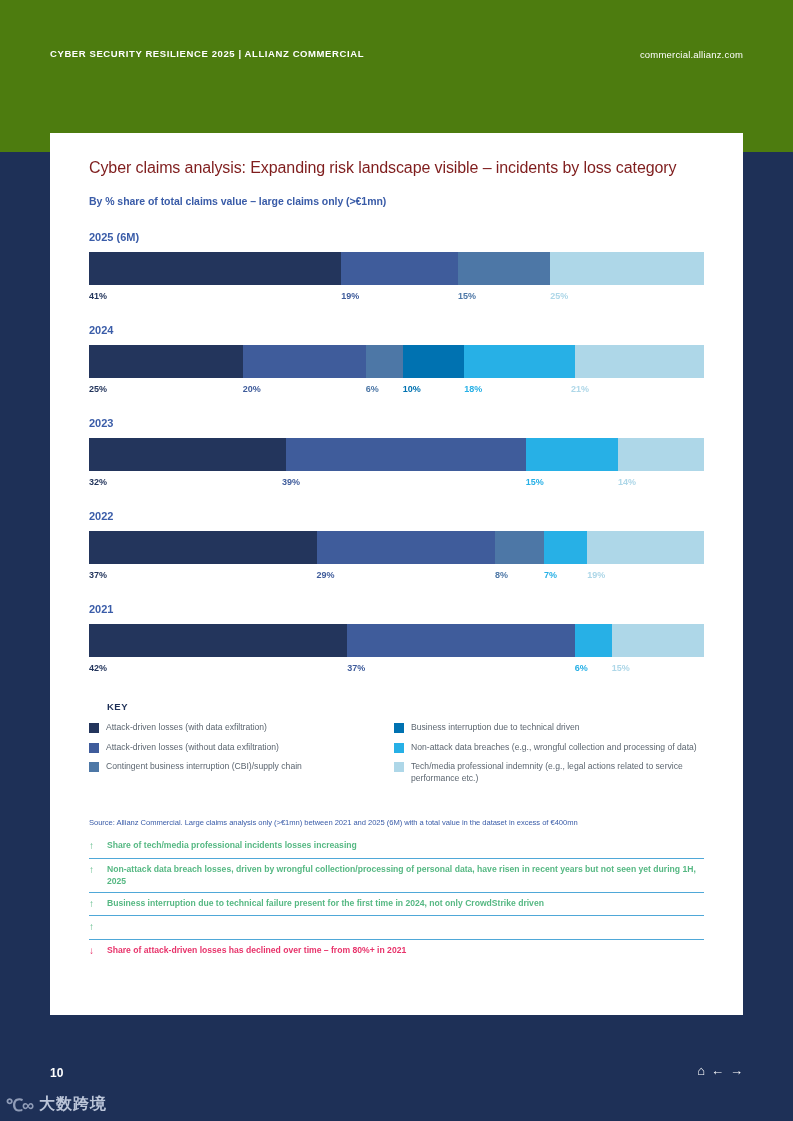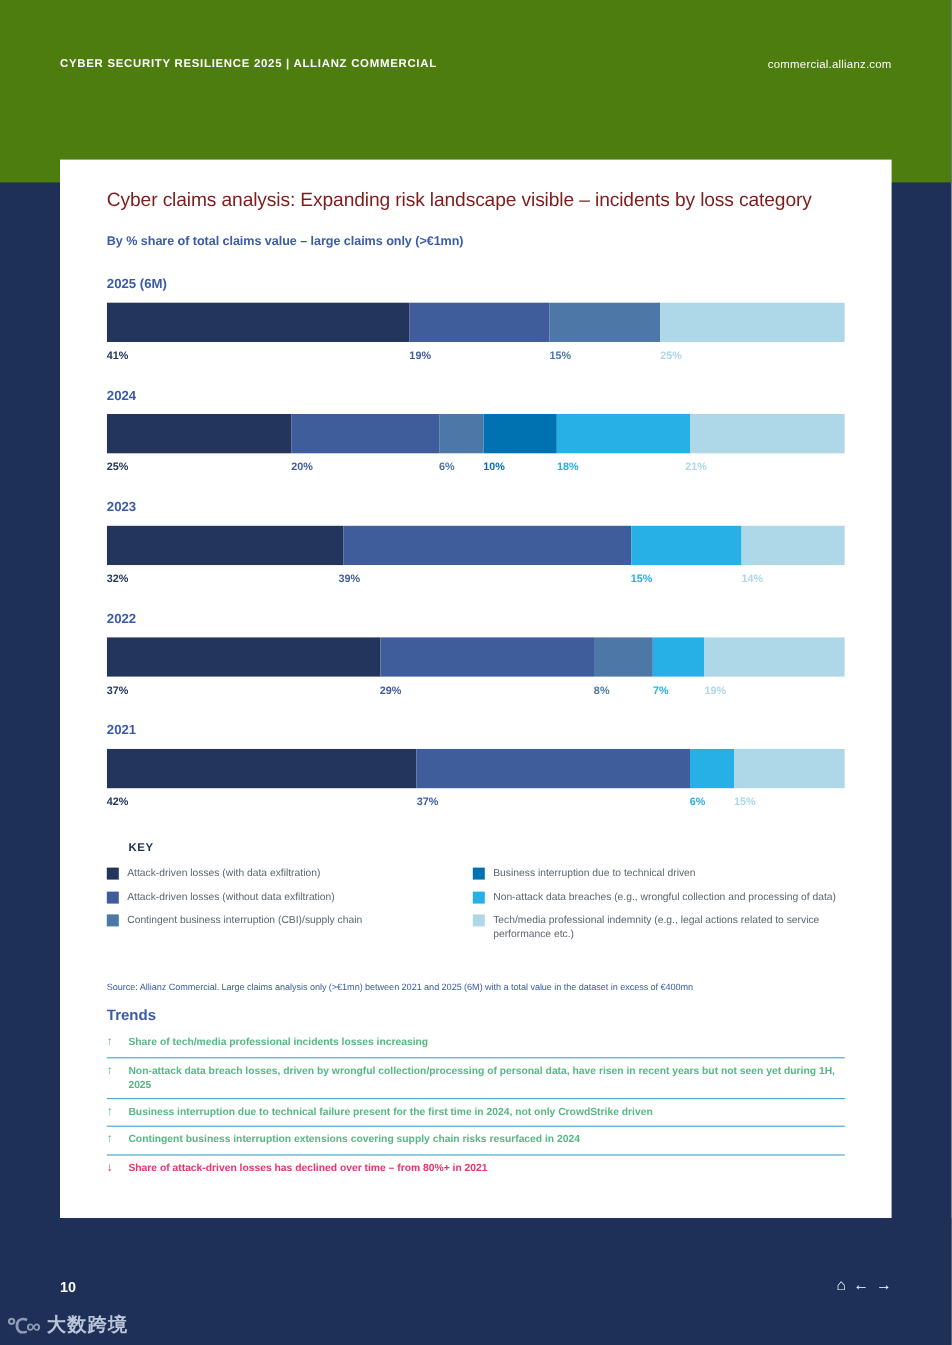--- a/index.html
+++ b/index.html
@@ -376,37 +376,35 @@
             <span class="key-swatch" style="background: rgb(174, 215, 232);"></span>
             <span class="key-text">Tech/media professional indemnity (e.g., legal actions related to service performance etc.)</span>
           </div>
         </div>
     </div>
   </div>
 
   <div class="source">Source: Allianz Commercial. Large claims analysis only (&gt;€1mn) between 2021 and 2025 (6M) with a total value in the dataset in excess of €400mn</div>
 
   <div class="trends">
-    <div class="trends-title">Trends</div>
     <div id="trends-list">
         <div class="trend-row trend-up">
           <span class="trend-arrow">↑</span>
           <span class="trend-text">Share of tech/media professional incidents losses increasing</span>
         </div>
         <div class="trend-row trend-up">
           <span class="trend-arrow">↑</span>
           <span class="trend-text">Non-attack data breach losses, driven by wrongful collection/processing of personal data, have risen in recent years but not seen yet during 1H, 2025</span>
         </div>
         <div class="trend-row trend-up">
           <span class="trend-arrow">↑</span>
           <span class="trend-text">Business interruption due to technical failure present for the first time in 2024, not only CrowdStrike driven</span>
         </div>
         <div class="trend-row trend-up">
           <span class="trend-arrow">↑</span>
-          <span class="trend-text">Contingent business interruption extensions covering supply chain risks resurfaced in 2024</span>
         </div>
         <div class="trend-row trend-down">
           <span class="trend-arrow">↓</span>
           <span class="trend-text">Share of attack-driven losses has declined over time – from 80%+ in 2021</span>
         </div>
       </div>
   </div>
 
 </div>
 

